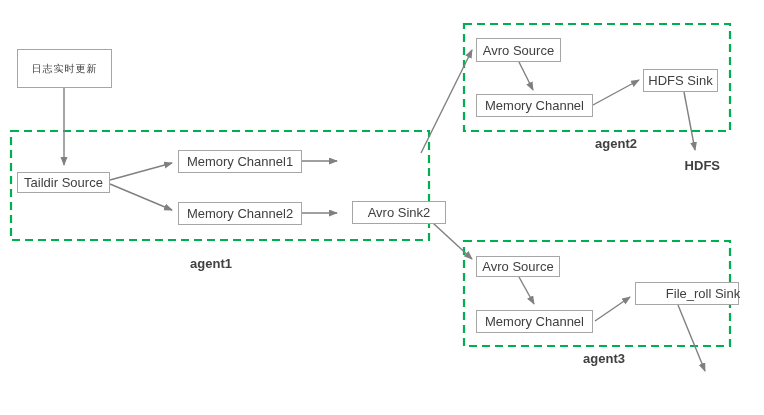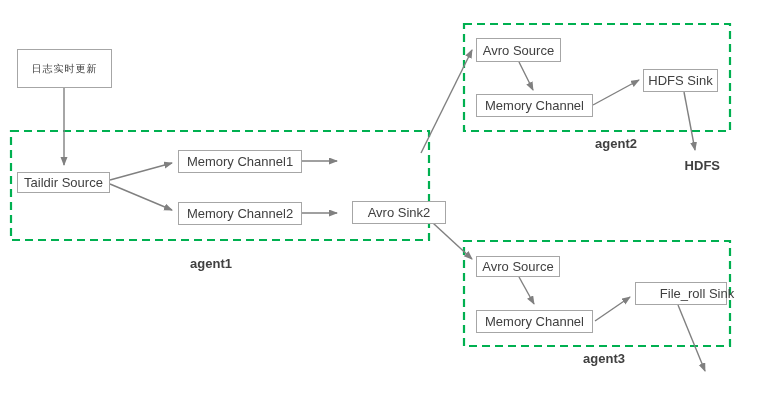--- a/index.html
+++ b/index.html
@@ -83,21 +83,21 @@
   <div class="node" style="left:178px;top:150px;width:124px;height:23px;">Memory Channel1</div>
   <div class="node" style="left:178px;top:202px;width:124px;height:23px;">Memory Channel2</div>
   <div class="node" style="left:343px;top:201px;width:94px;height:23px;margin-left:9px;">Avro Sink2</div>
 
   <div class="node" style="left:476px;top:38px;width:85px;height:24px;">Avro Source</div>
   <div class="node" style="left:476px;top:94px;width:117px;height:23px;">Memory Channel</div>
   <div class="node" style="left:643px;top:69px;width:75px;height:23px;">HDFS Sink</div>
 
   <div class="node" style="left:476px;top:256px;width:84px;height:21px;">Avro Source</div>
   <div class="node" style="left:476px;top:310px;width:117px;height:23px;">Memory Channel</div>
-  <div class="node" style="left:635px;top:282px;width:92px;height:23px;padding-left:32px;">File_roll Sink</div>
+  <div class="node" style="left:635px;top:282px;width:104px;height:23px;padding-left:32px;">File_roll Sink</div>
 
   <div class="lbl" style="left:178px;top:256px;width:54px;">agent1</div>
   <div class="lbl" style="left:583px;top:136px;width:54px;">agent2</div>
   <div class="lbl" style="left:571px;top:351px;width:54px;">agent3</div>
 
   <div class="lbl" style="left:676px;top:158px;width:44px;">HDFS</div>
   <div class="lbl cn" style="left:662px;top:381px;width:96px;">本地文件系统</div>
 
 </div>
 

